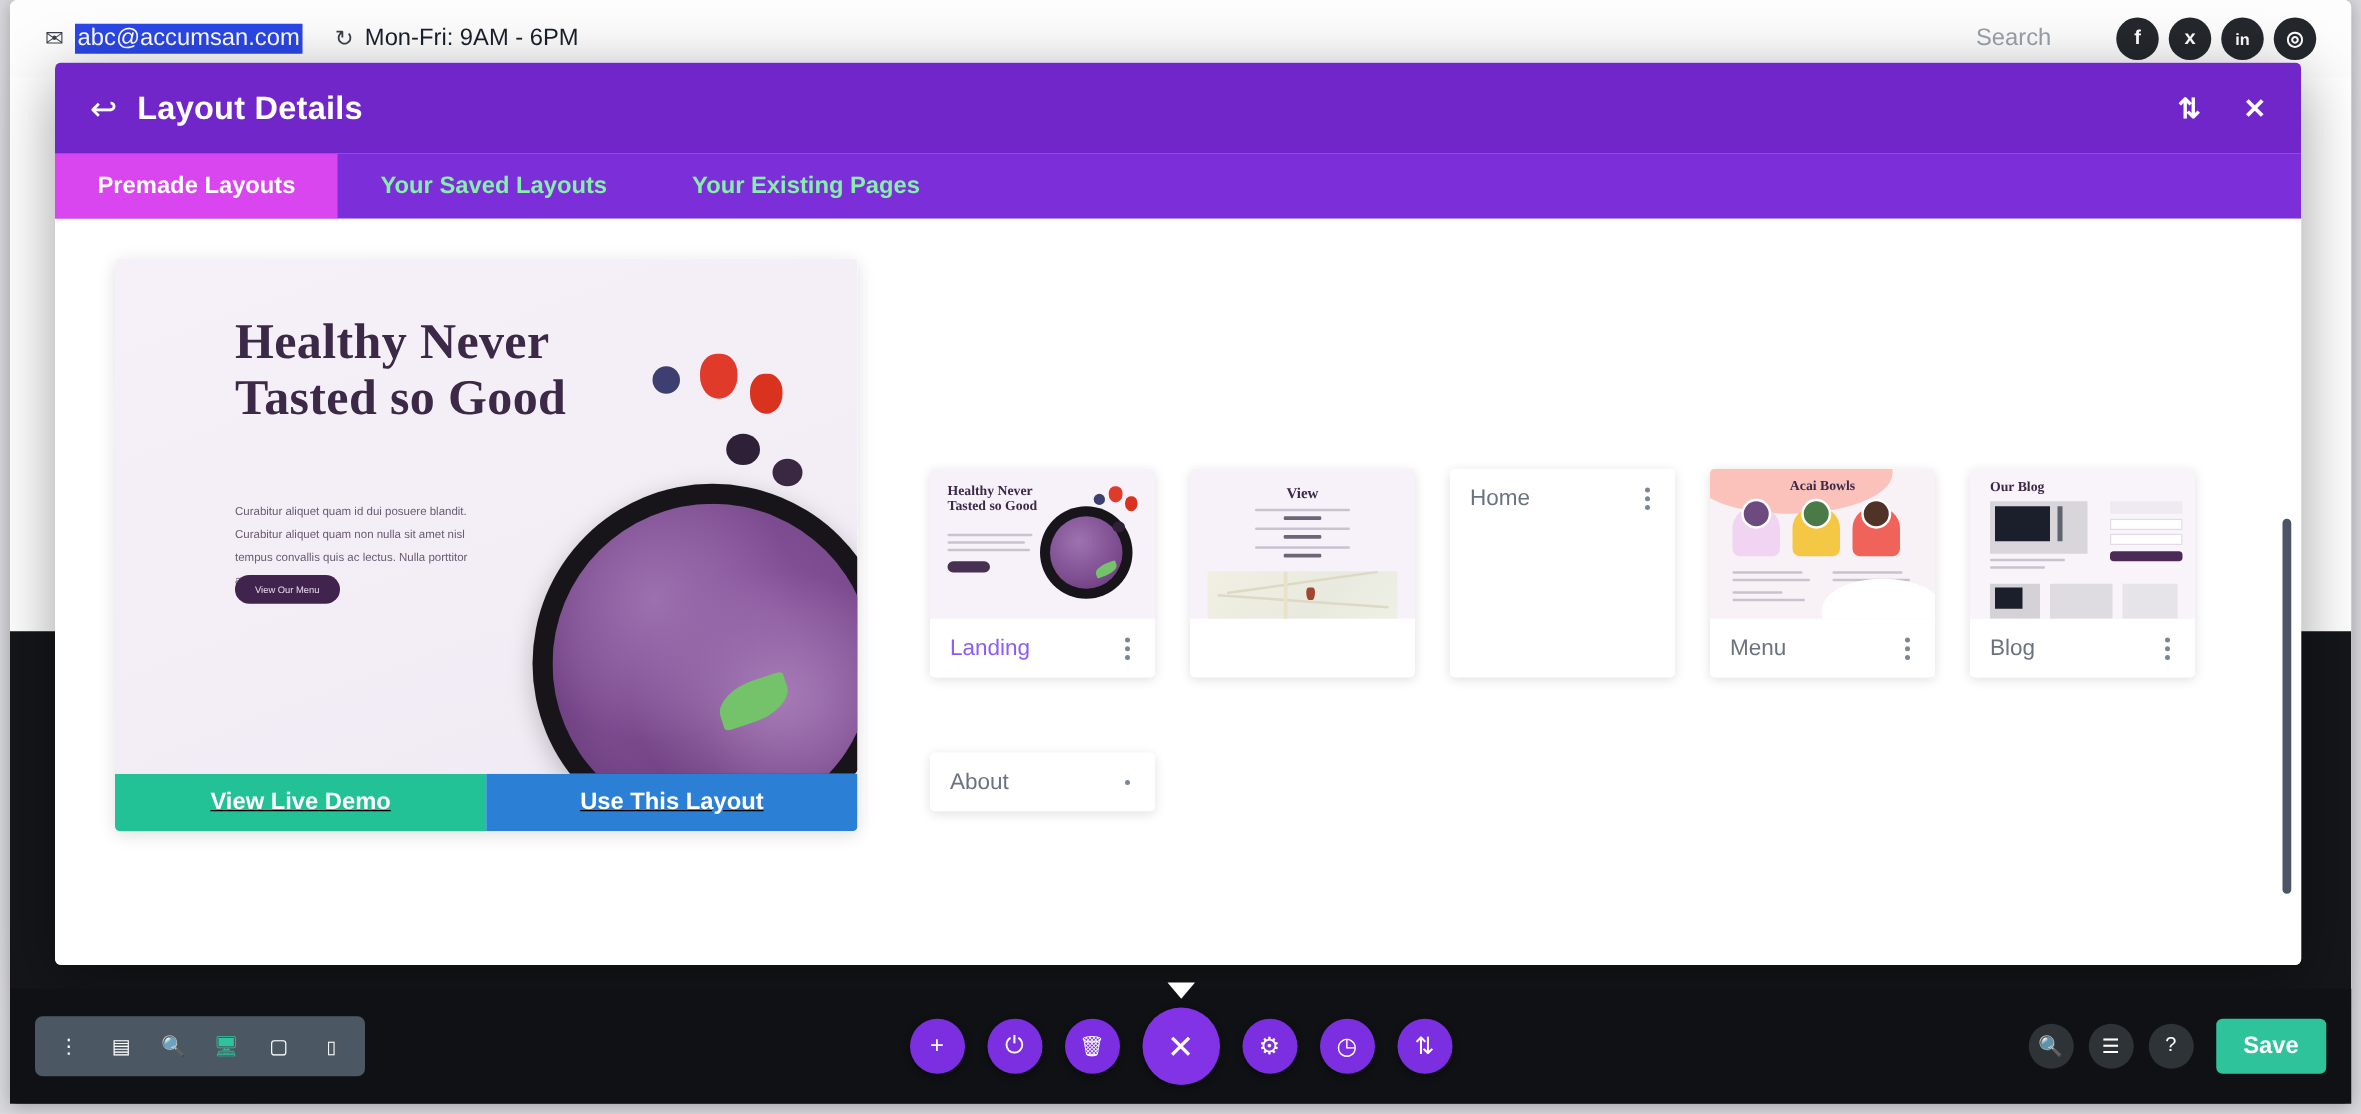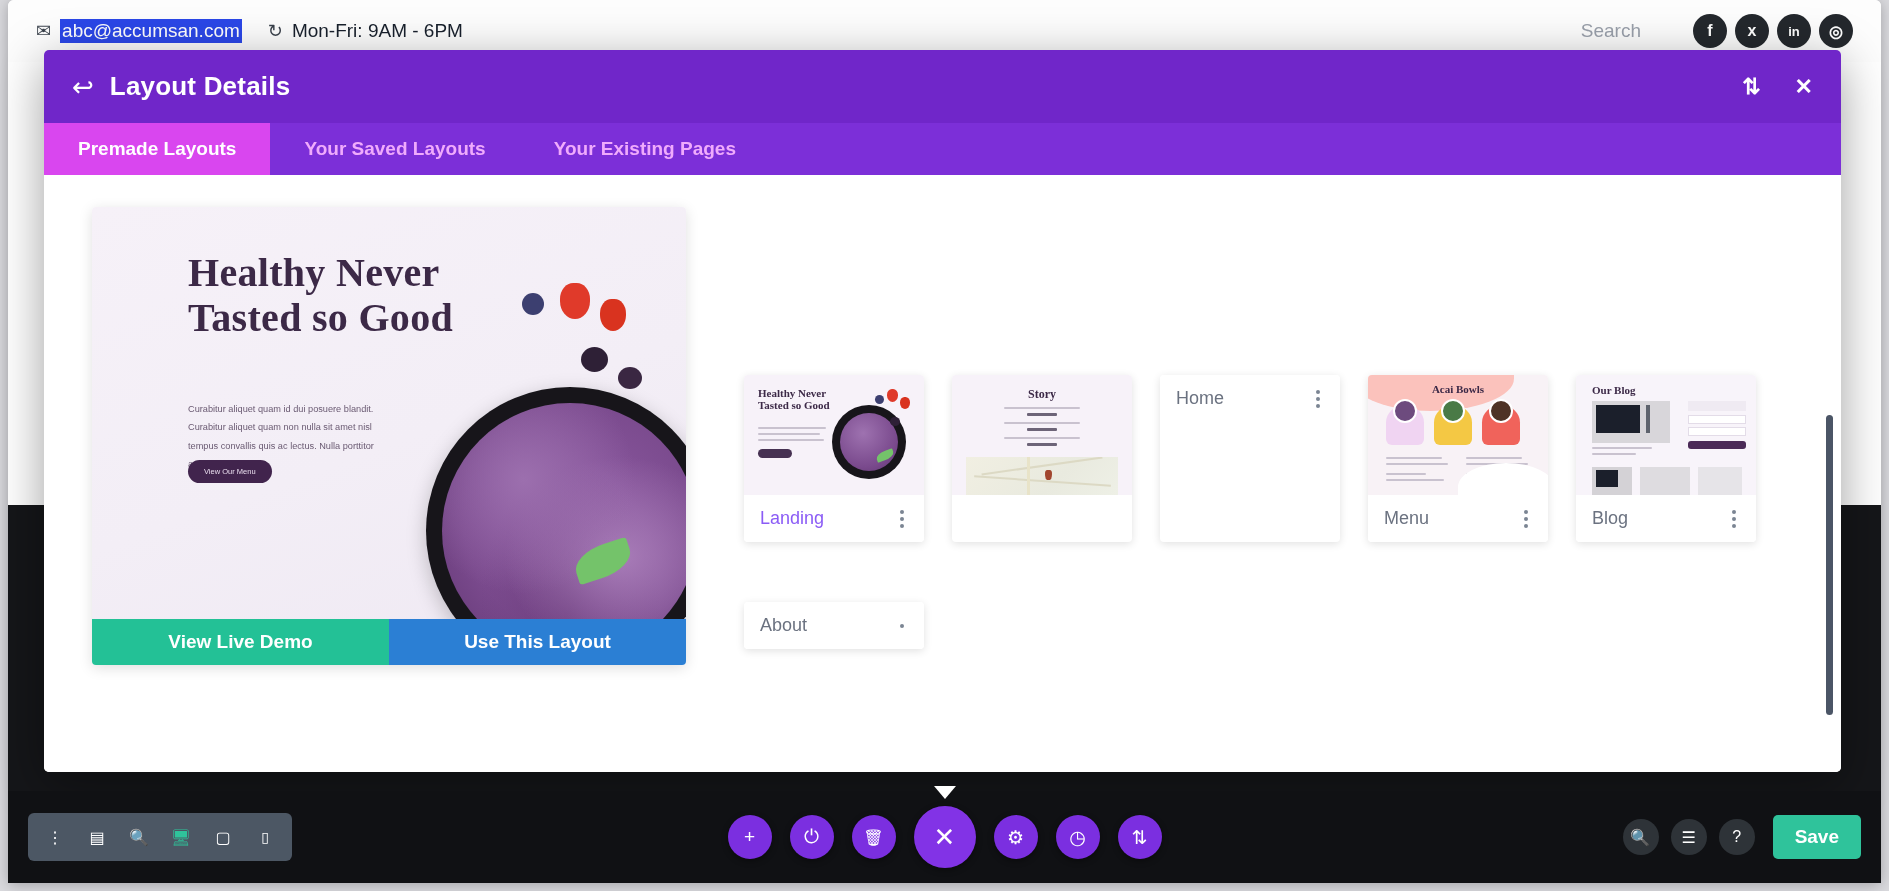--- a/index.html
+++ b/index.html
@@ -112,21 +112,21 @@
   .back-arrow { color: #fff; font-size: 26px; margin-right: 16px; line-height: 1; }
   .modal-title { color: #fff; font-size: 26px; font-weight: bold; letter-spacing: .2px; }
   .head-spacer { flex: 1; }
   .head-icon { color: #fff; font-size: 22px; margin-left: 34px; font-weight: bold;}
   .tabs { height: 52px; background: #7c2fd8; display: flex; flex: none; }
   .tab {
     padding: 0 34px; display: flex; align-items: center;
     color: #ffffff; font-size: 19px; font-weight: bold; white-space: nowrap;
   }
   .tab.active { background: #d946ef; }
-  .tab:not(.active) { color: #f0abfc; }
+  .tab:not(.active) { color: #86efac; }
   .modal-body { flex: 1; position: relative; overflow: hidden; background: #fff; }
 
   
   .preview {
     position: absolute; left: 48px; top: 32px; width: 594px;
     border-radius: 4px; overflow: hidden;
     box-shadow: 0 3px 14px rgba(0,0,0,.13);
   }
   .preview-img {
     height: 412px; position: relative; overflow: hidden;
@@ -164,21 +164,21 @@
     background: #74c36a; border-radius: 60% 8% 60% 8%;
     transform: rotate(-18deg); z-index: 3;
   }
   .berry { position: absolute; border-radius: 50%; z-index: 3; }
   .b-blue { width: 22px; height: 22px; background: #3c3f70; right: 142px; top: 86px;}
   .b-straw1 { width: 30px; height: 36px; background: #e03a2a; border-radius: 46% 46% 52% 52%; right: 96px; top: 76px;}
   .b-straw2 { width: 26px; height: 32px; background: #d9331f; border-radius: 46% 46% 52% 52%; right: 60px; top: 92px;}
   .b-black1 { width: 27px; height: 25px; background: #2e2036; right: 78px; top: 140px;}
   .b-black2 { width: 24px; height: 22px; background: #3a2742; right: 44px; top: 160px;}
 
-  .preview-actions { display: flex; height: 46px; }
+  .preview-actions { display: flex; height: 46px; text-decoration: underline; }
   .pv-act {
     flex: 1; display: flex; align-items: center; justify-content: center;
     color: #fff; font-size: 19px; font-weight: bold; cursor: pointer;
   }
   .pv-demo { background: #23c196; }
   .pv-use { background: #2b7fd4; }
 
   
   .grid {
     position: absolute; left: 700px; top: 200px; right: 36px;
@@ -326,21 +326,21 @@
               <span class="kebab">
                   <i></i>
                   <i></i>
                   <i></i>
                 </span>
             </div>
           </div>
 
           <div class="card">
             <div class="card-thumb" style="background:#f7f2f9">
-              <div class="mini-title" style="position:absolute;left:0;right:0;top:12px;text-align:center;font-size:12px">Story</div>
+              <div class="mini-title" style="position:absolute;left:0;right:0;top:12px;text-align:center;font-size:12px">View</div>
               <div class="ln" style="position:absolute;left:50%;transform:translateX(-50%);top:32px;width:76px;height:2px"></div>
               <div class="ln" style="position:absolute;left:50%;transform:translateX(-50%);top:38px;width:30px;height:3px;background:#6d6478"></div>
               <div class="ln" style="position:absolute;left:50%;transform:translateX(-50%);top:47px;width:76px;height:2px"></div>
               <div class="ln" style="position:absolute;left:50%;transform:translateX(-50%);top:53px;width:30px;height:3px;background:#6d6478"></div>
               <div class="ln" style="position:absolute;left:50%;transform:translateX(-50%);top:62px;width:76px;height:2px"></div>
               <div class="ln" style="position:absolute;left:50%;transform:translateX(-50%);top:68px;width:30px;height:3px;background:#6d6478"></div>
               <div style="position:absolute;left:14px;right:14px;top:82px;bottom:0;background:linear-gradient(135deg,#f1efe2,#e9eadf 60%,#eef0e6);overflow:hidden">
                 <div style="position:absolute;left:10%;top:20%;width:80%;height:2px;background:#dcd9c4;transform:rotate(-8deg)"></div>
                 <div style="position:absolute;left:5%;top:60%;width:90%;height:2px;background:#dcd9c4;transform:rotate(4deg)"></div>
                 <div style="position:absolute;left:40%;top:0;width:3px;height:100%;background:#e8e3c8"></div>

